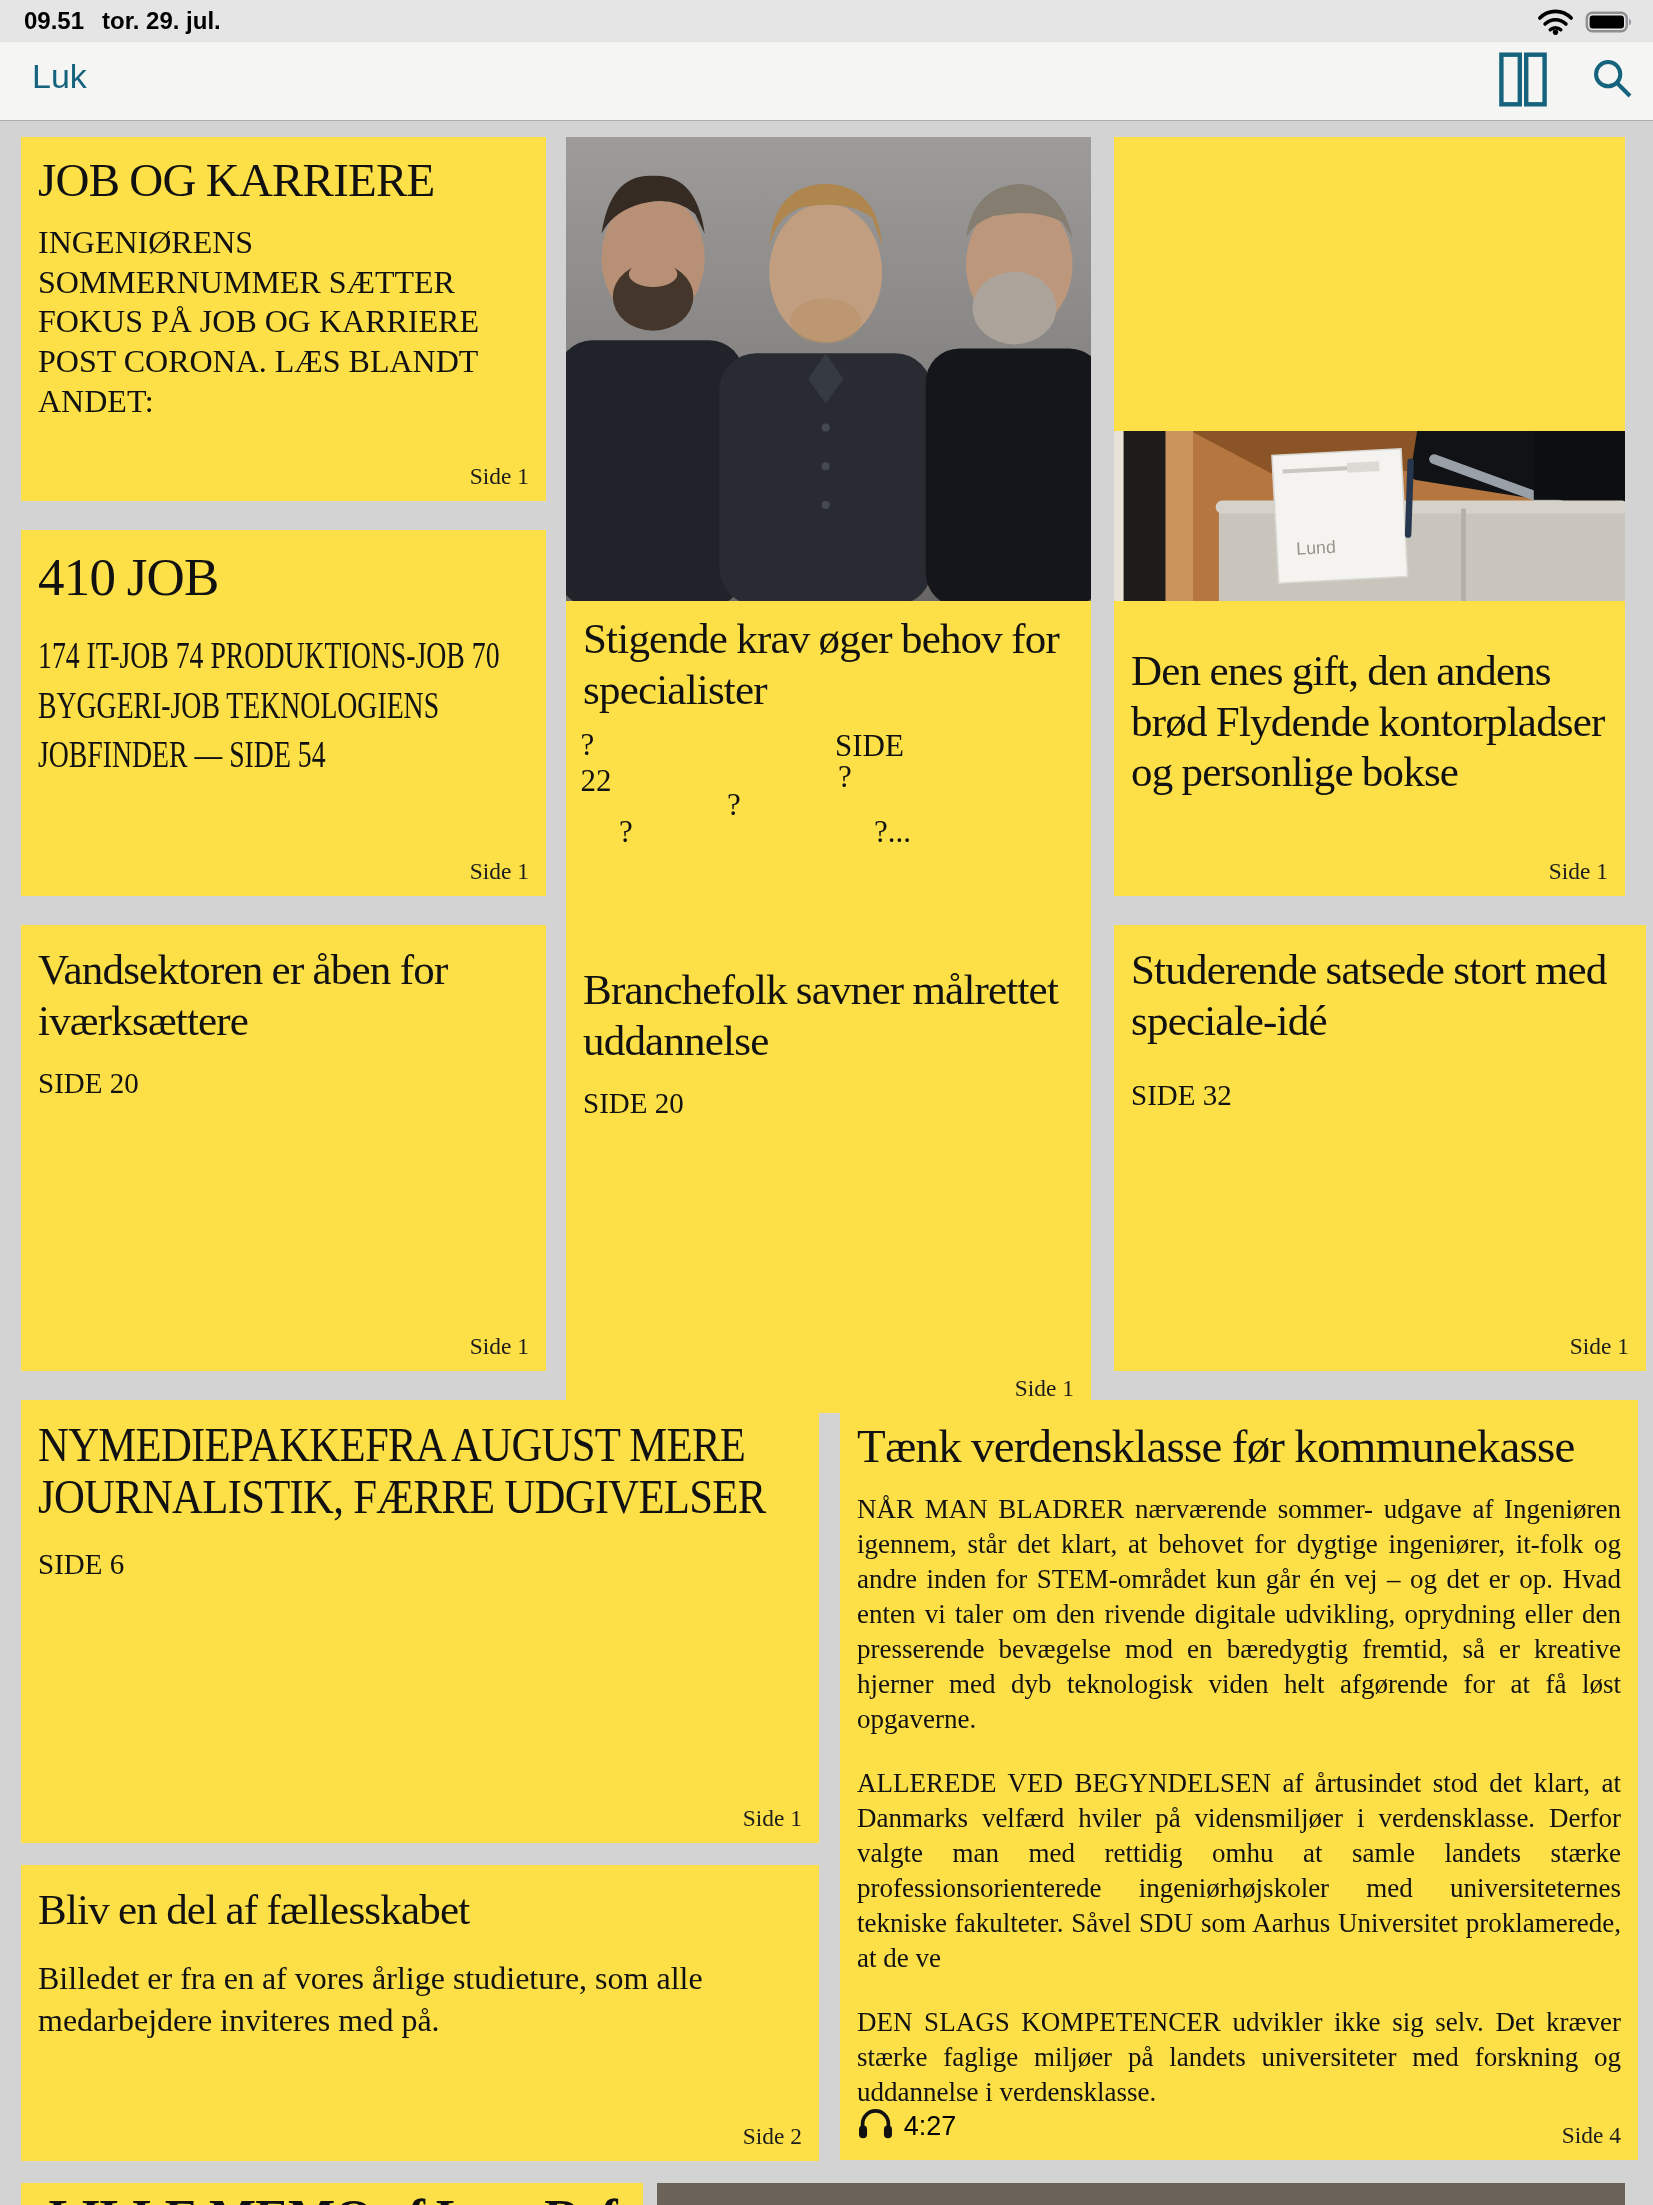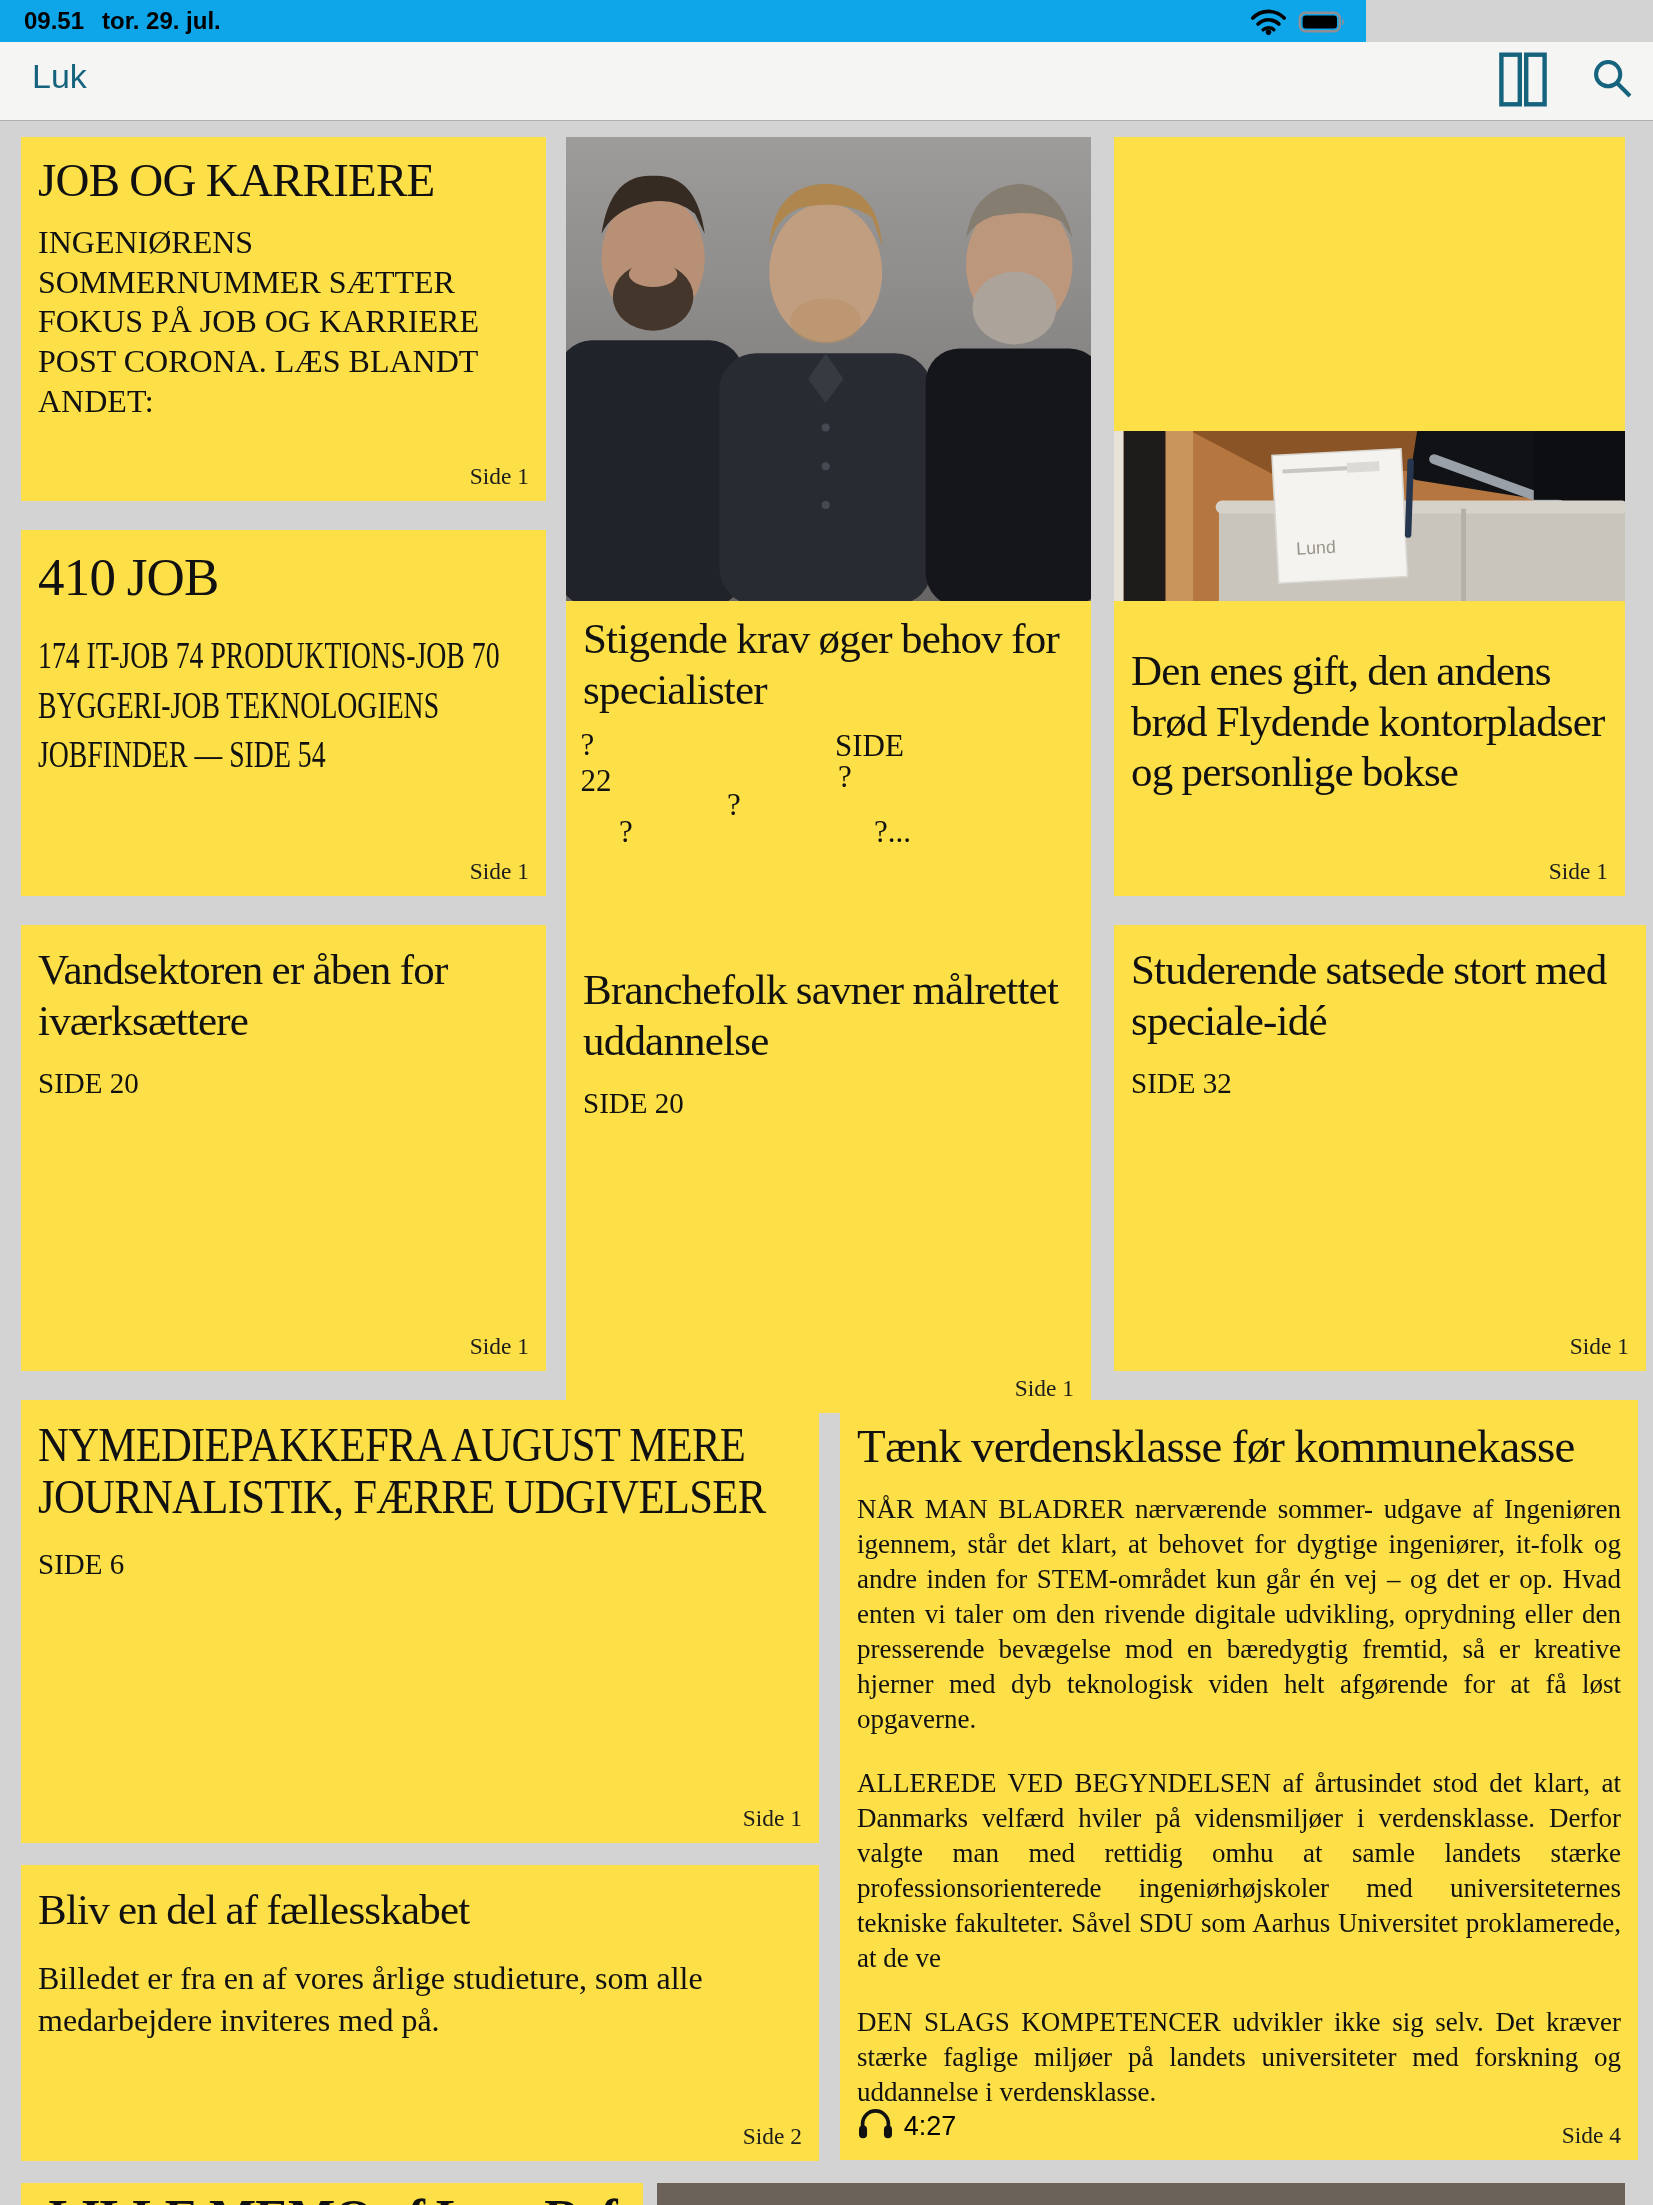--- a/index.html
+++ b/index.html
@@ -1,20 +1,20 @@
 <!DOCTYPE html>
 <html style="font-size:13px"><head>
 <meta charset="utf-8">
 <style>
   html,body{margin:0;padding:0;background:#d3d3d3;}
   #app{position:relative;width:1653px;height:2205px;background:#d3d3d3;overflow:hidden;
        font-family:"Liberation Serif","DejaVu Serif",serif;color:#111;}
 
   
-  .statusbar{position:absolute;top:0;left:0;width:1366px;height:42px;background:#0ea5e9;}
+  .statusbar{position:absolute;top:0;left:0;width:1653px;height:42px;background:#e5e5e5;}
   .status-left{position:absolute;left:24px;top:6.5px;display:flex;gap:18px;
                font-family:"Liberation Sans",sans-serif;font-size:24px;font-weight:700;color:#000;}
   .status-right{position:absolute;right:18px;top:8px;display:flex;gap:11.3px;align-items:center;}
   .navbar{position:absolute;top:42px;left:0;width:1653px;height:79px;background:#f5f5f4;
           border-bottom:1.6px solid #aeaeae;box-sizing:border-box;}
   .luk{position:absolute;left:32px;top:14.5px;font-family:"Liberation Sans",sans-serif;
        font-size:34px;color:#16637e;cursor:pointer;}
   .nav-icons{position:absolute;right:19.4px;top:9.7px;display:flex;gap:45px;align-items:center;}
   .nav-icons > div{cursor:pointer;}
 
@@ -206,21 +206,21 @@
     <div class="pad">
       <h2 class="title" style="margin-top:20px;">Branchefolk savner målrettet uddannelse</h2>
       <p class="side-ref" style="margin-top:21px;">SIDE 20</p>
     </div>
     <span class="page-ref">Side 1</span>
   </div>
 
   <div class="card" style="left:1114px;top:925px;width:532px;height:446px;">
     <div class="pad">
       <h2 class="title" style="margin-top:20px;">Studerende satsede stort med speciale-idé</h2>
-      <p class="side-ref" style="margin-top:21px;">SIDE 32</p>
+      <p class="side-ref" style="margin-top:33px;">SIDE 32</p>
     </div>
     <span class="page-ref">Side 1</span>
   </div>
 
   <div class="card" style="left:21px;top:1400px;width:798px;height:443px;">
     <div class="pad">
       <div class="narrow" style="width:860px;transform:scaleX(0.89);font-size:48px;line-height:1.1;letter-spacing:-0.8px;margin-top:18.6px;">NYMEDIEPAKKEFRA AUGUST MERE JOURNALISTIK, FÆRRE UDGIVELSER</div>
       <p class="side-ref" style="margin-top:24px;">SIDE 6</p>
     </div>
     <span class="page-ref">Side 1</span>

